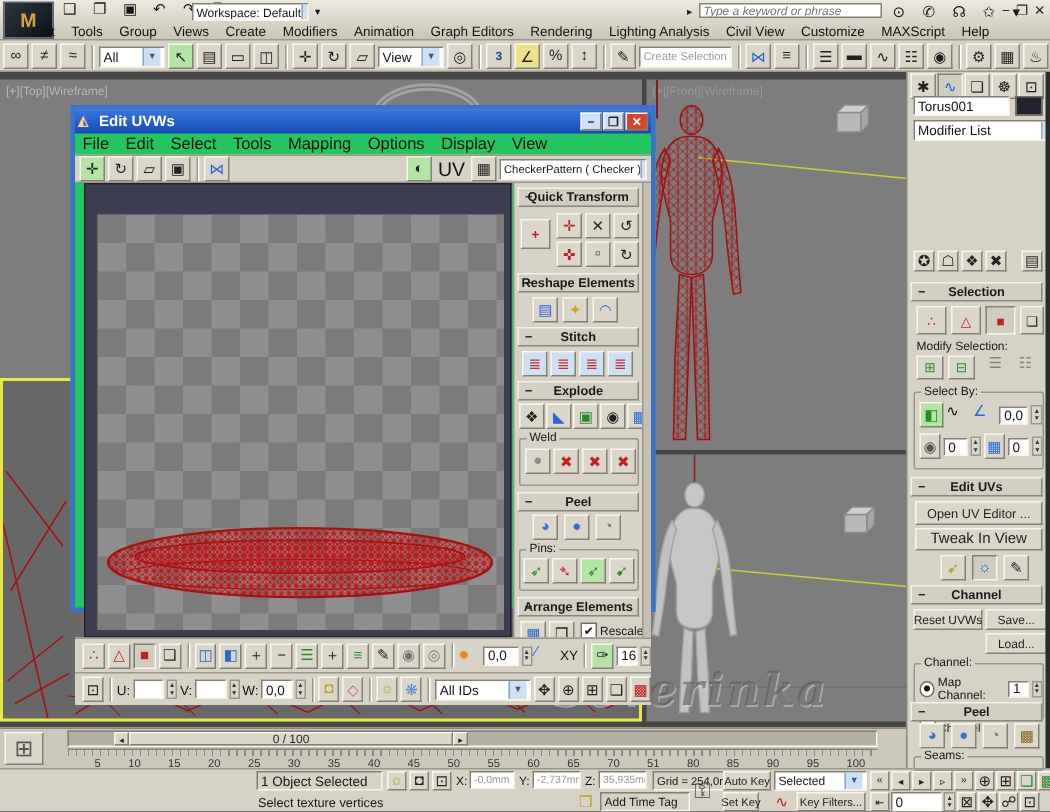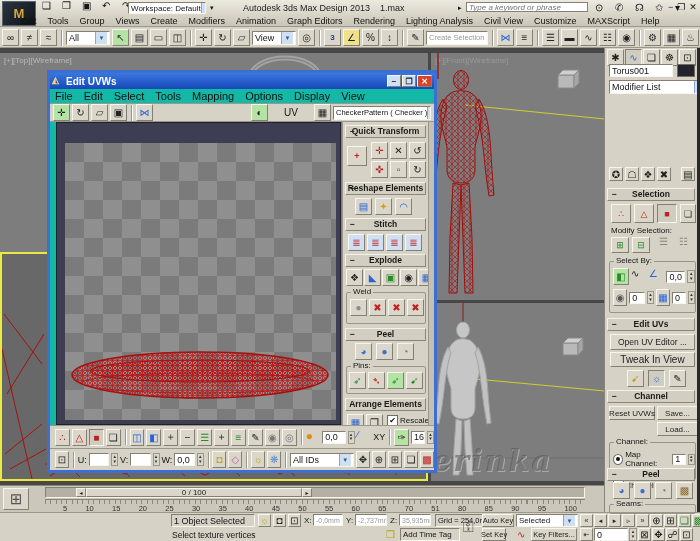--- a/index.html
+++ b/index.html
@@ -58,24 +58,20 @@
       <span class="ic" data-glyph="▣"></span>
       <span class="ic" data-glyph="↶"></span>
       <span class="ic" data-glyph="↷"></span>
       <span class="ic" data-glyph="⧉"></span>
     </div>
     <div class="a fld" style="left:128px;top:2px;width:78px;height:12px;font-size:8px">
       <span style="flex:1">Workspace: Default</span>
       <span class="ddarrow">▼</span>
     </div>
     <span class="a" style="left:210px;top:4px;font-size:7px">▾</span>
-    <div class="a r" style="left:243px;top:3px;gap:10px;font-size:9px;color:#222">
-      <span>Autodesk 3ds Max Design 2013</span>
-      <span>1.max</span>
-    </div>
     <span class="a" style="left:458px;top:4px;font-size:7px">▸</span>
     <input class="a" style="left: 466px; top: 2px; width: 122px; height: 10px; border: 1px solid rgb(131, 127, 114); font-style: italic; font-size: 8px; color: rgb(119, 119, 119); padding: 0px 2px; font-family: &quot;Liberation Sans&quot;, sans-serif;" placeholder="Type a keyword or phrase">
     <div class="a r" style="left:595px;top:2px;gap:3px">
       <span class="ic" data-glyph="⊙"></span>
       <span class="ic" data-glyph="✆"></span>
       <span class="ic" data-glyph="☊"></span>
       <span class="ic" data-glyph="✩"></span>
       <span class="ic" data-glyph="▾" style="width:8px"></span>
     </div>
     <div class="a r" style="left:668px;top:2px;gap:4px;font-size:9px;color:#222">
@@ -211,21 +207,21 @@
     </svg>
     <svg class="a" style="left:45px;top:402px" width="385" height="29" viewBox="0 0 385 29">
       <path d="M5,26 L40,4 L80,24 L120,6 L160,25 L200,5 L235,24 L268,8 L300,23 L335,7 L360,22 L383,10" stroke="#a31212" fill="none" stroke-width="1"></path>
       <path d="M0,14 L50,18 L110,12 L170,19 L230,12 L290,18 L350,13 L385,17" stroke="#a31212" fill="none" stroke-width="0.8"></path>
       <path d="M10,2 L35,27 M60,2 L85,27 M115,3 L140,26 M170,2 L195,26 M225,3 L250,26 M280,2 L305,25 M330,3 L352,25" stroke="#8d1010" fill="none" stroke-width="0.7"></path>
     </svg>
 
     <div class="a wm" style="left:368px;top:395px">Severinka</div>
   </div>
 
-  <div class="a" style="left:47px;top:70px;width:390px;height:403px;background:#14b8a6;border:3px solid #3d6fd1;z-index:10">
+  <div class="a" style="left:47px;top:70px;width:390px;height:338px;background:#22c55e;border:3px solid #3d6fd1;z-index:10">
 
     <div class="a r" style="left:0;top:0;right:0;height:16px;background:linear-gradient(#3a77e0,#1648b8);color:#fff;font-weight:bold;font-size:10px;padding:0 2px">
       <span class="ic" data-glyph="◭" style="color:#ffd27a;width:12px;height:12px;font-size:9px"></span>
       <span style="flex:1;margin-left:2px">Edit UVWs</span>
       <span class="btn" style="width:14px;height:12px;font-size:8px;background:#cfe0f5">−</span>
       <span class="btn" style="width:14px;height:12px;font-size:8px;background:#cfe0f5;margin-left:1px">❐</span>
       <span class="btn" style="width:15px;height:12px;font-size:8px;background:#d8442a;color:#fff;margin-left:1px">✕</span>
     </div>
 
     <div class="a r" style="left:4px;top:17px;height:12px;gap:9px;font-size:11px">
@@ -242,21 +238,21 @@
 
     <div class="a r" style="left:0;top:30px;right:0;height:19px;border-top:1px solid #9b978b;border-bottom:1px solid #9b978b;padding-left:3px;gap:2px;background:#d6d2c6">
       <span class="ic btn grn" data-glyph="✛"></span>
       <span class="ic btn" data-glyph="↻"></span>
       <span class="ic btn" data-glyph="▱"></span>
       <span class="ic btn" data-glyph="▣"></span>
       <span class="sep"></span>
       <span class="ic btn" data-glyph="⋈" style="color:#2a63d8"></span>
       <div style="flex:1"></div>
       <span class="ic btn grn" data-glyph="◐"></span>
-      <span style="font-size:10px;margin:0 14px">UV</span>
+      <span style="font-size:13px;margin:0 2px">UV</span>
       <span class="ic btn" data-glyph="▦"></span>
       <div class="fld" style="width:98px;height:14px;font-size:7.5px;margin-right:3px">
         <span style="flex:1">CheckerPattern ( Checker )</span>
           <span class="ddarrow">▼</span>
       </div>
     </div>
 
     <div class="a" style="left:6px;top:49px;width:285px;height:303px;background:#3e3e52;border:1px solid #20202e">
       <div class="a checker" style="left:8px;top:20px;right:4px;bottom:4px"></div>
       <svg class="a" style="left:8px;top:20px" width="273" height="279" viewBox="0 0 273 279">

